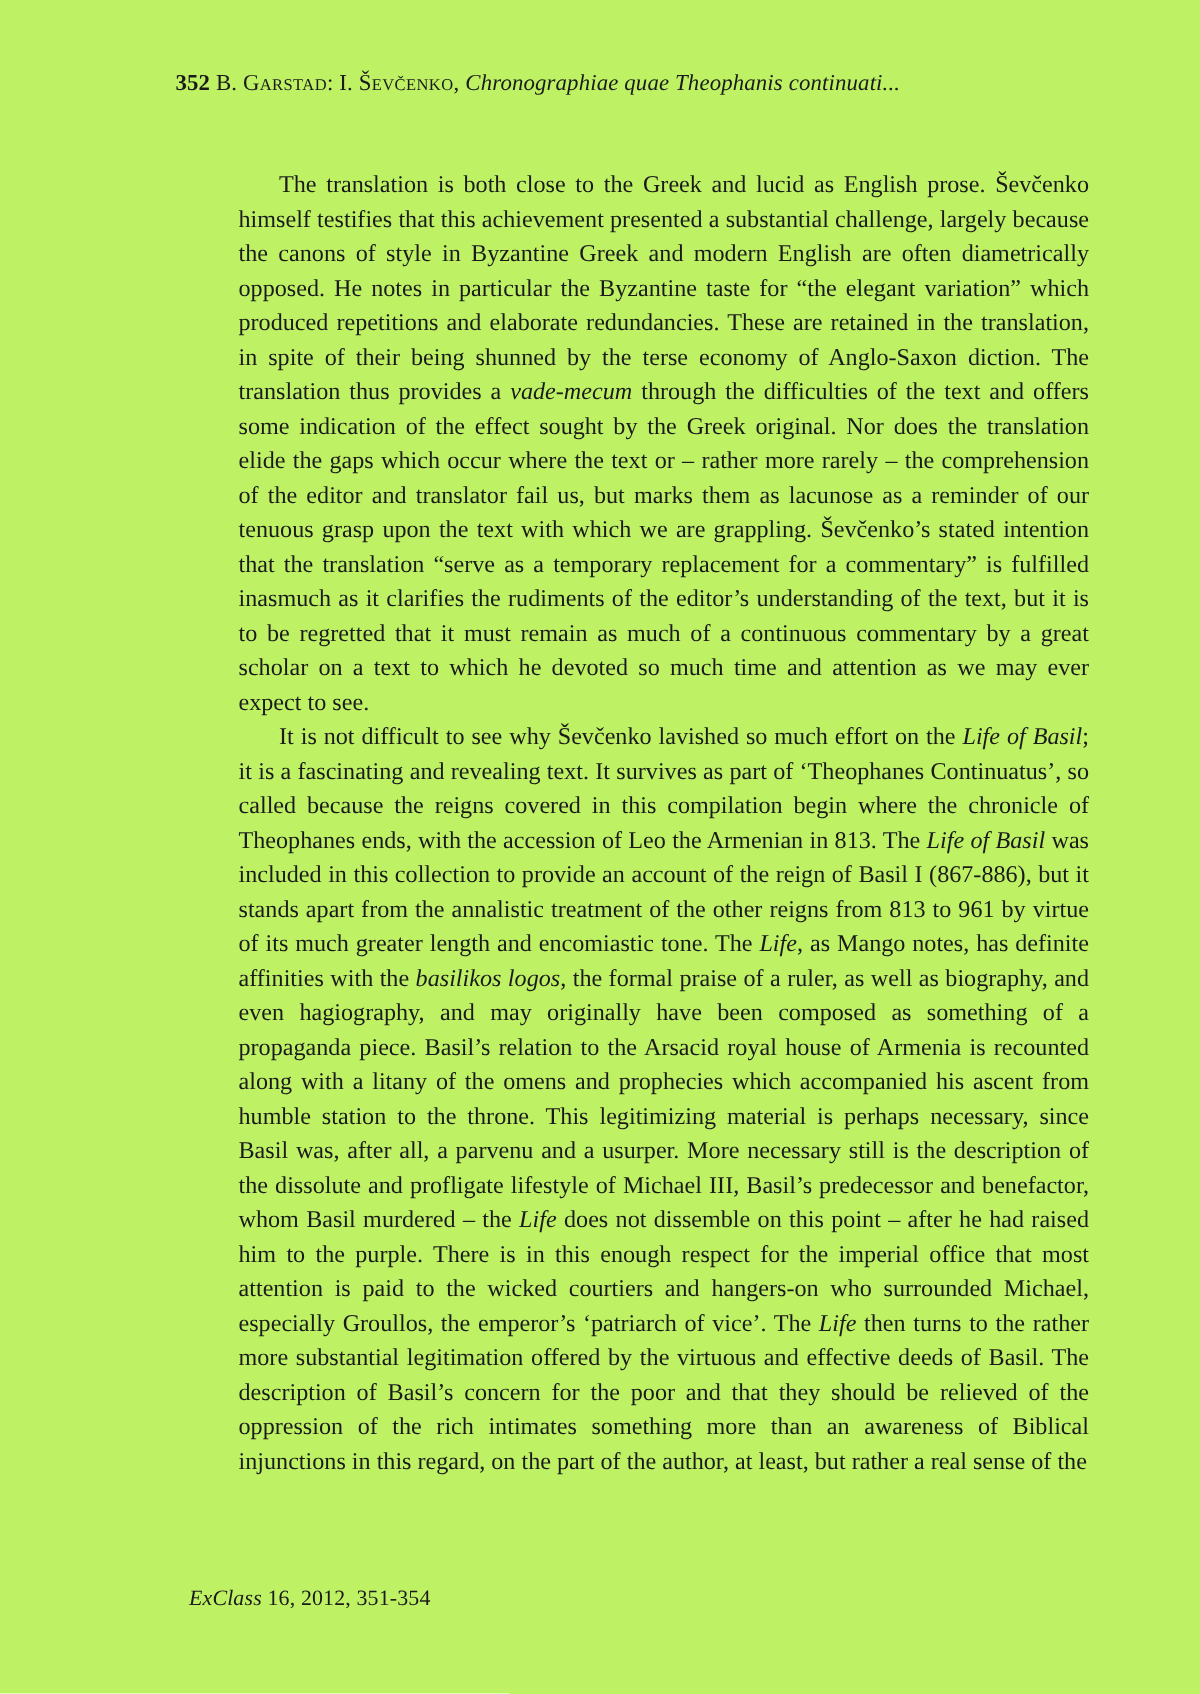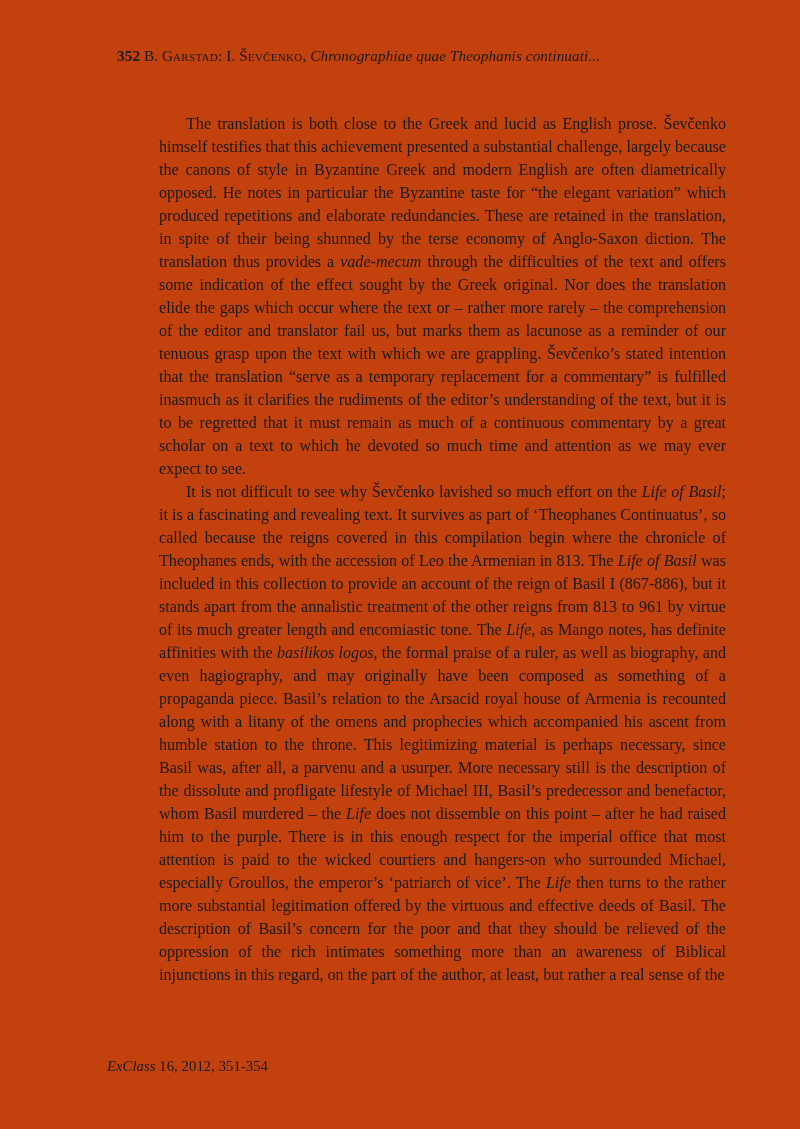--- a/index.html
+++ b/index.html
@@ -5,21 +5,21 @@
 <style>
   html, body {
     margin: 0;
     padding: 0;
     background: #ffffff;
   }
   .page {
     position: relative;
     width: 800px;
     height: 1129px;
-    background: #c2410c;
+    background: #bef264;
     margin: 0 auto;
     overflow: hidden;
     color: #1a1a1a;
     font-family: "Liberation Serif", "DejaVu Serif", serif;
     -webkit-font-smoothing: antialiased;
   }
 
   
   .running-head {
     position: absolute;
@@ -67,21 +67,21 @@
   }
   
 
   .textblock i, .textblock em {
     font-style: italic;
   }
 
   
   .colophon {
     position: absolute;
-    left: 107px;
+    left: 126px;
     top: 1057px;
     font-size: 14.6px;
     line-height: 19px;
     white-space: nowrap;
     letter-spacing: 0.1px;
   }
   .colophon .journal {
     font-style: italic;
   }
 </style>

